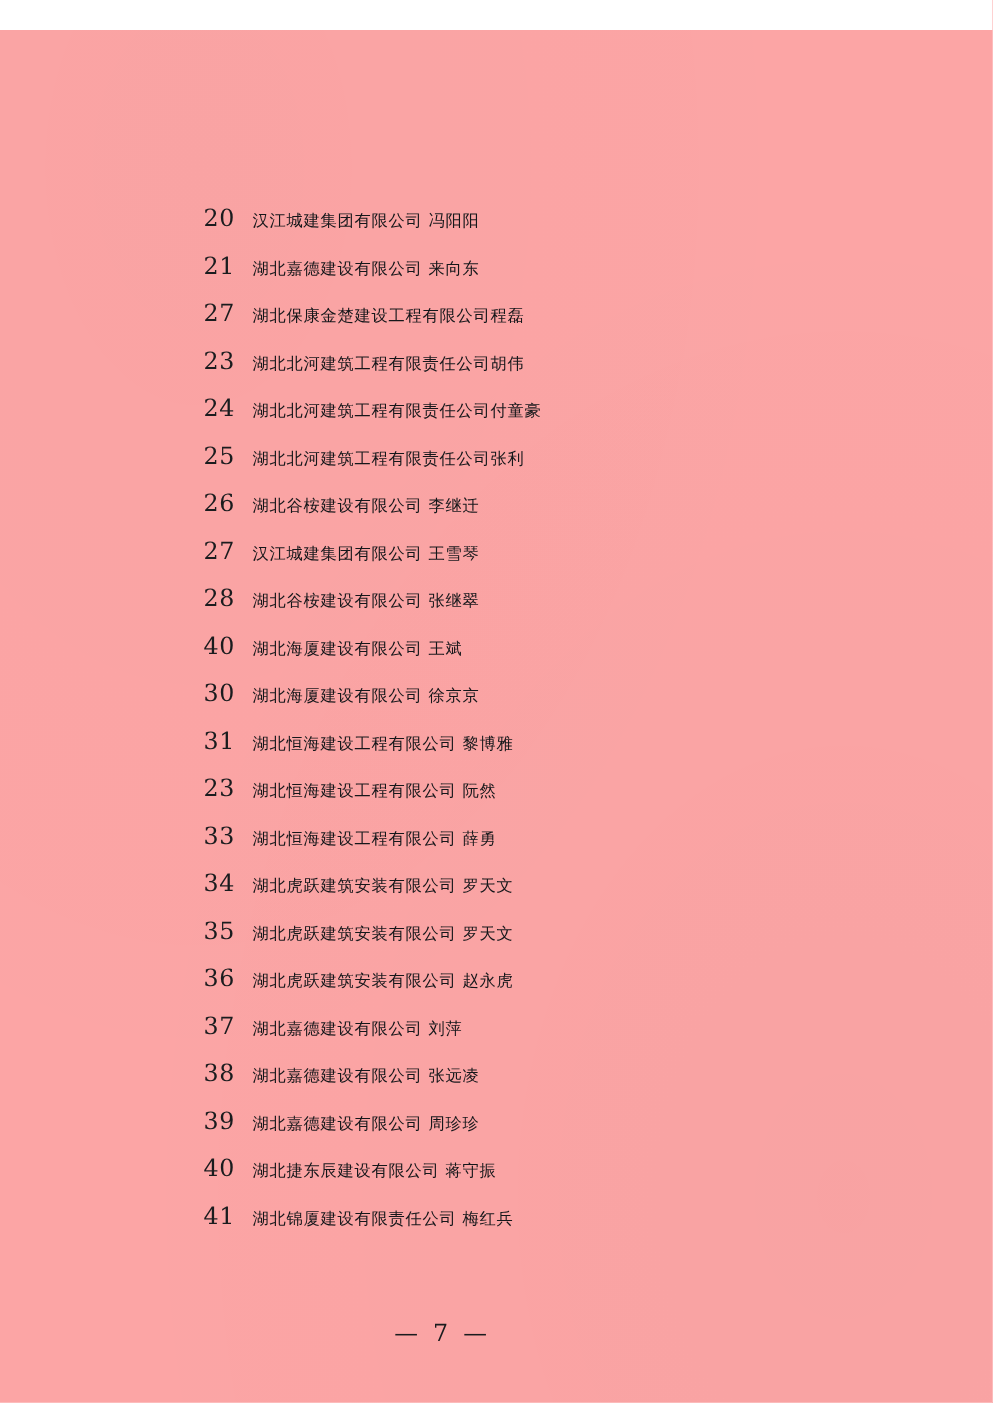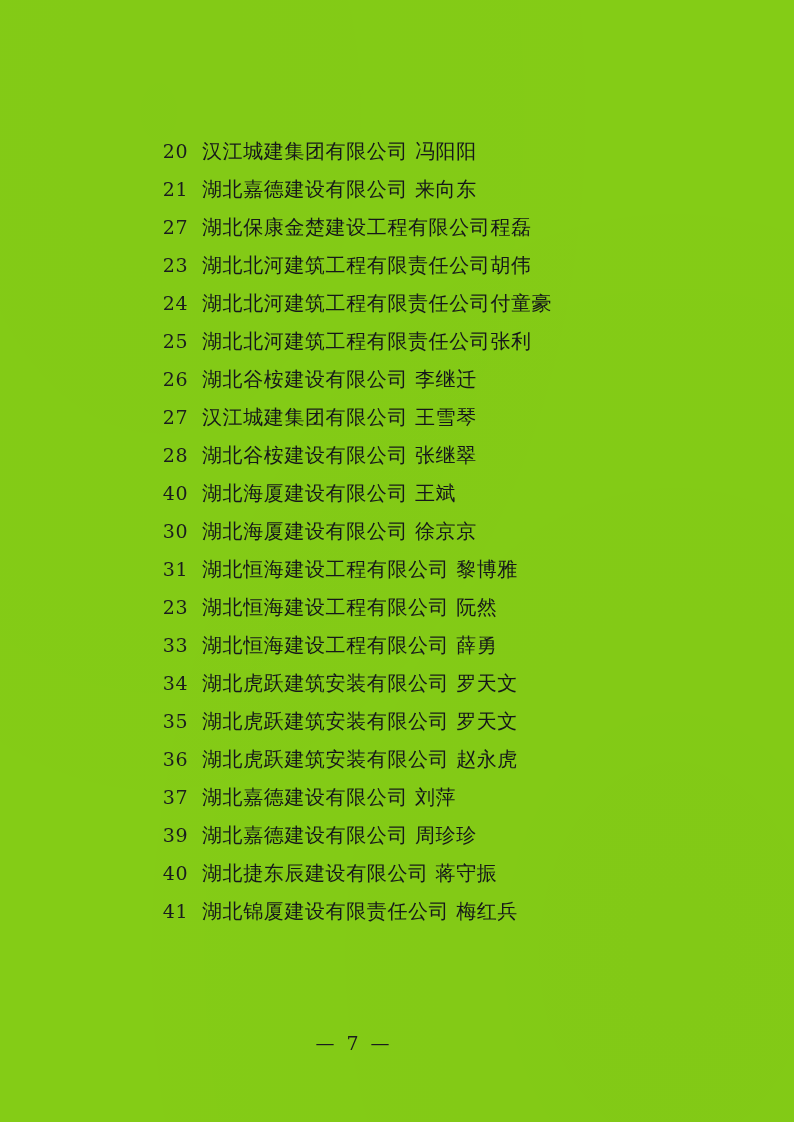--- a/index.html
+++ b/index.html
@@ -11,21 +11,22 @@
     height: 1122px;
     background: #ffffff;
     font-family: "DejaVu Sans", "Liberation Sans", sans-serif;
     color: #16181a;
     position: relative;
     overflow: hidden;
   }
   .page {
     position: absolute;
     inset: 0;
-    background: #84cc16;
+    background: #fca5a5;
+    margin-top: 24px;
   }
   
   .paper-tint {
     position: absolute;
     inset: 0;
     background:
       radial-gradient(ellipse at 20% 10%, rgba(0,0,0,0.012), rgba(0,0,0,0) 60%),
       radial-gradient(ellipse at 85% 85%, rgba(0,0,0,0.015), rgba(0,0,0,0) 65%);
     pointer-events: none;
   }
@@ -46,21 +47,21 @@
   .entry .num {
     width: 38px;
     text-align: right;
     font-size: 19px;
     letter-spacing: 0.5px;
     color: #1a1c1e;
     font-family: "DejaVu Serif", "Liberation Serif", serif;
   }
   .entry .txt {
     margin-left: 14px;
-    font-size: 20px;
+    font-size: 13px;
     letter-spacing: 0.6px;
     color: #15171a;
     font-family: "DejaVu Sans", "Liberation Sans", sans-serif;
   }
   .footer {
     position: absolute;
     left: 0;
     right: 0;
     top: 1032px;
     text-align: center;
@@ -165,20 +166,24 @@
     <div class="entry">
       <span class="num">36</span>
       <span class="txt">湖北虎跃建筑安装有限公司  赵永虎</span>
     </div>
 
     <div class="entry">
       <span class="num">37</span>
       <span class="txt">湖北嘉德建设有限公司 刘萍</span>
     </div>
 
+    <div class="entry">
+      <span class="num">38</span>
+      <span class="txt">湖北嘉德建设有限公司 张远凌</span>
+    </div>
 
     <div class="entry">
       <span class="num">39</span>
       <span class="txt">湖北嘉德建设有限公司 周珍珍</span>
     </div>
 
     <div class="entry">
       <span class="num">40</span>
       <span class="txt">湖北捷东辰建设有限公司 蒋守振</span>
     </div>

